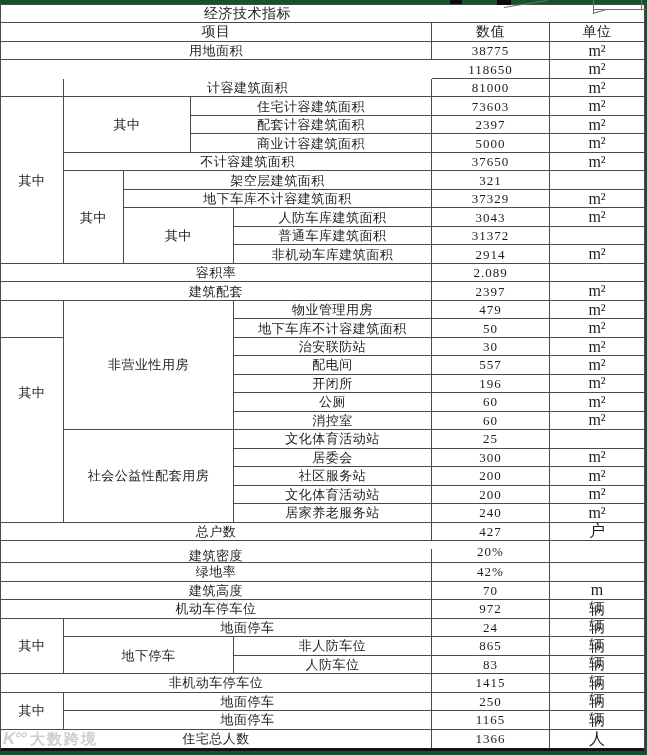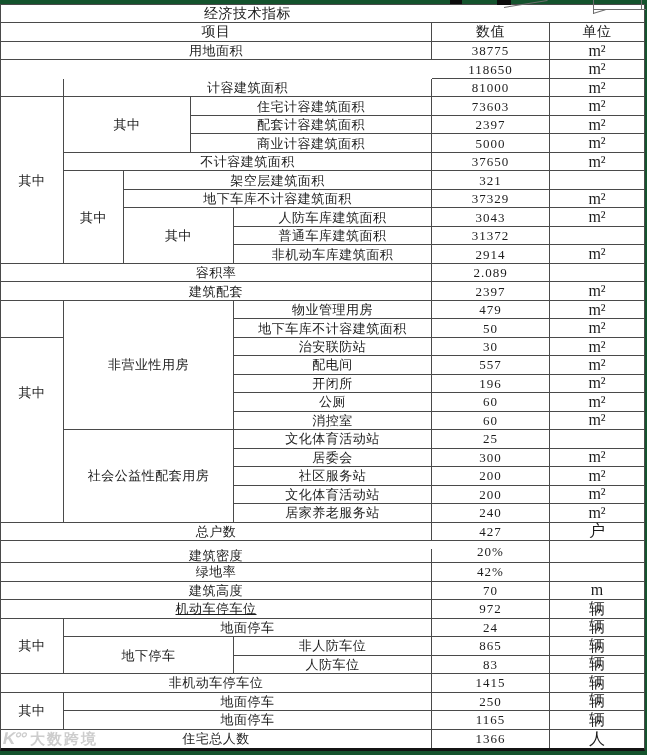--- a/index.html
+++ b/index.html
@@ -139,21 +139,21 @@
       <div class="cell unit last-col" style="grid-area: 29 / 7 / span 1 / span 1;">户</div>
       <div class="cell" style="grid-area: 30 / 1 / span 1 / span 5; margin-top: 8px;">建筑密度</div>
       <div class="cell val" style="grid-area: 30 / 6 / span 1 / span 1;">20%</div>
       <div class="cell unit last-col" style="grid-area: 30 / 7 / span 1 / span 1;"></div>
       <div class="cell" style="grid-area: 31 / 1 / span 1 / span 5;">绿地率</div>
       <div class="cell val" style="grid-area: 31 / 6 / span 1 / span 1;">42%</div>
       <div class="cell unit last-col" style="grid-area: 31 / 7 / span 1 / span 1;"></div>
       <div class="cell" style="grid-area: 32 / 1 / span 1 / span 5;">建筑高度</div>
       <div class="cell val" style="grid-area: 32 / 6 / span 1 / span 1;">70</div>
       <div class="cell unit last-col" style="grid-area: 32 / 7 / span 1 / span 1;">m</div>
-      <div class="cell" style="grid-area: 33 / 1 / span 1 / span 5; text-decoration: underline;">机动车停车位</div>
+      <div class="cell" style="grid-area: 33 / 1 / span 1 / span 5;">机动车停车位</div>
       <div class="cell val" style="grid-area: 33 / 6 / span 1 / span 1;">972</div>
       <div class="cell unit last-col" style="grid-area: 33 / 7 / span 1 / span 1;">辆</div>
       <div class="cell" style="grid-area: 34 / 1 / span 3 / span 1;">其中</div>
       <div class="cell" style="grid-area: 34 / 2 / span 1 / span 4;">地面停车</div>
       <div class="cell val" style="grid-area: 34 / 6 / span 1 / span 1;">24</div>
       <div class="cell unit last-col" style="grid-area: 34 / 7 / span 1 / span 1;">辆</div>
       <div class="cell" style="grid-area: 35 / 2 / span 2 / span 3;">地下停车</div>
       <div class="cell" style="grid-area: 35 / 5 / span 1 / span 1;">非人防车位</div>
       <div class="cell val" style="grid-area: 35 / 6 / span 1 / span 1;">865</div>
       <div class="cell unit last-col" style="grid-area: 35 / 7 / span 1 / span 1;">辆</div>

